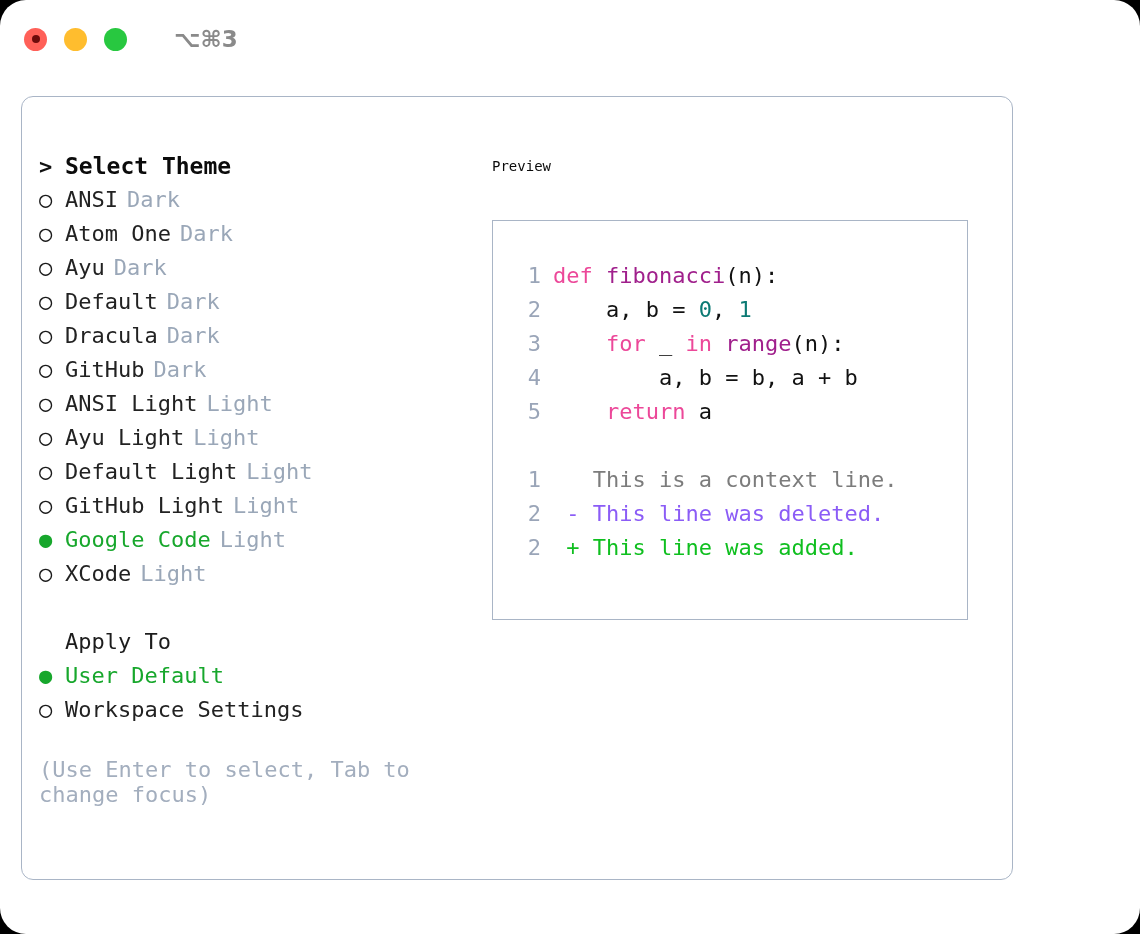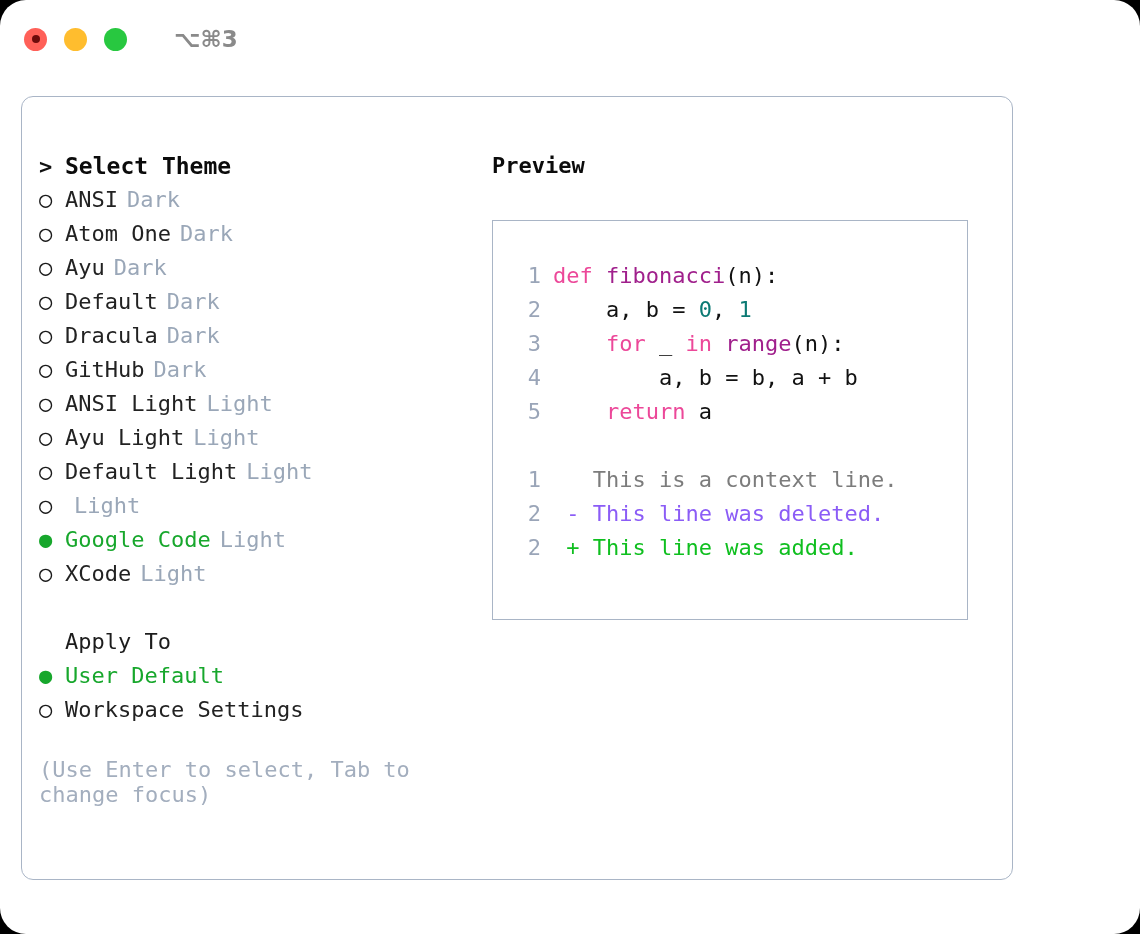--- a/index.html
+++ b/index.html
@@ -123,22 +123,22 @@
     max-width: 420px;
   }
 
   
   .col-right {
     flex: 1;
     padding: 52px 0 0 0;
     position: relative;
   }
   .preview-title {
-    font-size: 22px;
-    font-weight: bold;
+    font-size: 14px;
+    font-weight: normal;
     color: #0B0B0B;
     line-height: 34px;
     margin-left: 0px;
   }
   .preview-box {
     margin-top: 37px;
     width: 476px;
     height: 400px;
     border: 1.6px solid #A9B5C6;
     background: #ffffff;
@@ -196,21 +196,21 @@
         <div id="theme-list">
             <div class="row"><span class="marker">○</span><span class="label">ANSI</span><span class="tag">Dark</span></div>
             <div class="row"><span class="marker">○</span><span class="label">Atom One</span><span class="tag">Dark</span></div>
             <div class="row"><span class="marker">○</span><span class="label">Ayu</span><span class="tag">Dark</span></div>
             <div class="row"><span class="marker">○</span><span class="label">Default</span><span class="tag">Dark</span></div>
             <div class="row"><span class="marker">○</span><span class="label">Dracula</span><span class="tag">Dark</span></div>
             <div class="row"><span class="marker">○</span><span class="label">GitHub</span><span class="tag">Dark</span></div>
             <div class="row"><span class="marker">○</span><span class="label">ANSI Light</span><span class="tag">Light</span></div>
             <div class="row"><span class="marker">○</span><span class="label">Ayu Light</span><span class="tag">Light</span></div>
             <div class="row"><span class="marker">○</span><span class="label">Default Light</span><span class="tag">Light</span></div>
-            <div class="row"><span class="marker">○</span><span class="tag">Light</span></div>
+            <div class="row"><span class="marker">○</span><span class="label">GitHub Light</span><span class="tag">Light</span></div>
             <div class="row"><span class="marker sel">●</span><span class="label green">Google Code</span><span class="tag">Light</span></div>
             <div class="row"><span class="marker">○</span><span class="label">XCode</span><span class="tag">Light</span></div>
           </div>
 
         <div class="spacer-row"></div>
 
         <div class="section-head">
           <span>Apply To</span>
         </div>
 

